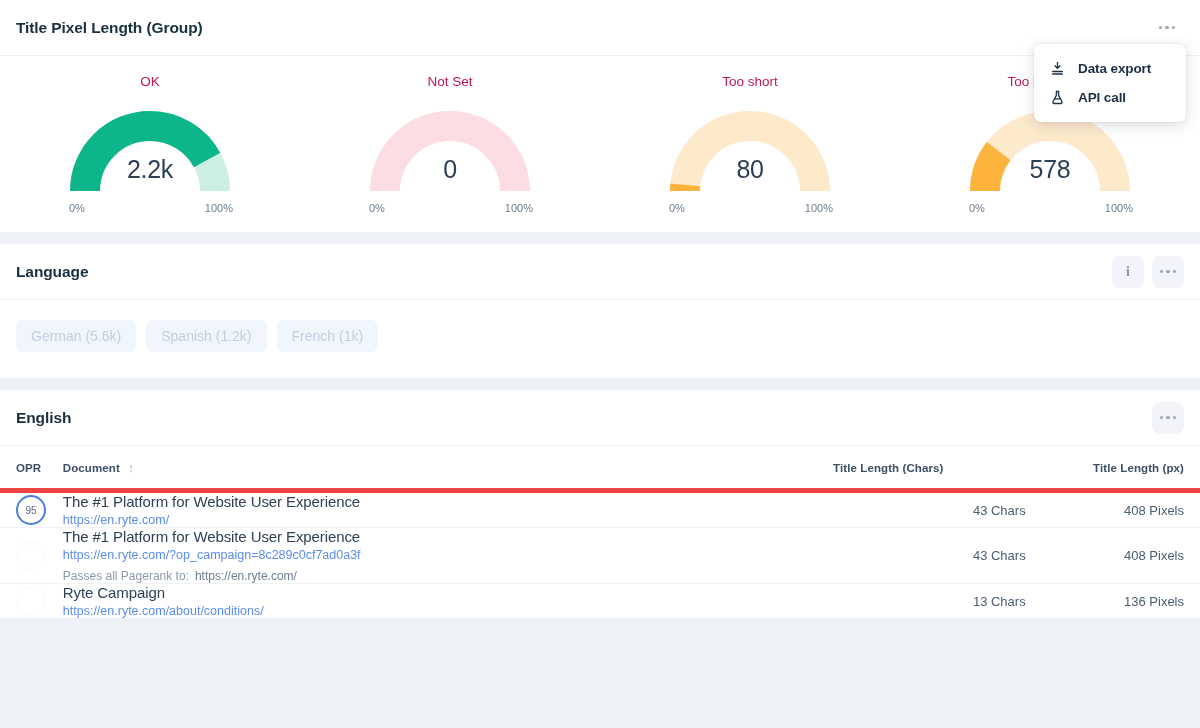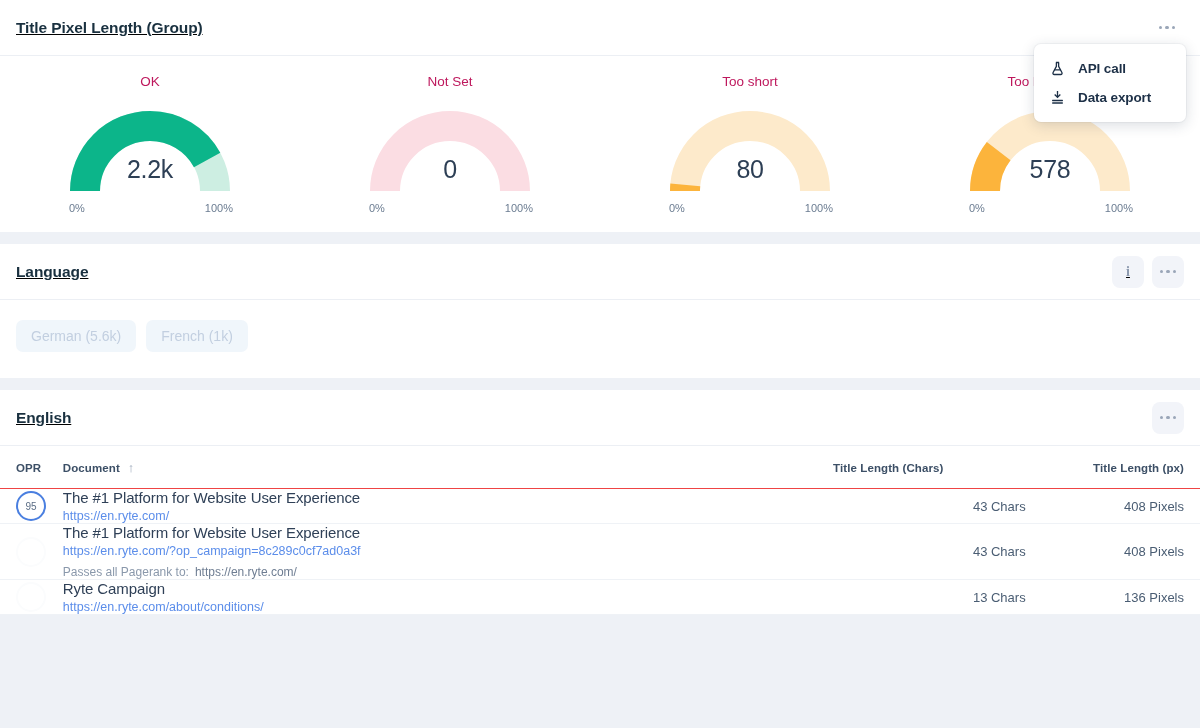--- a/index.html
+++ b/index.html
@@ -10,21 +10,20 @@
     overflow: hidden;
   }
   .page { width: 1200px; height: 728px; position: relative; background: #eef1f6; }
 
   
   .card { background: #ffffff; width: 1200px; position: relative; }
   .card-header {
     height: 56px; display: flex; align-items: center;
     padding: 0 16px; border-bottom: 1px solid #eceff4;
     position: relative;
-    text-decoration: underline;
   }
   .card-title {
     font-size: 15.5px; font-weight: 700; color: #19303f;
     letter-spacing: -0.1px;
   }
   .header-actions { margin-left: auto; display: flex; align-items: center; gap: 8px; }
 
   .icon-btn-plain {
     width: 34px; height: 30px; display: flex; align-items: center;
     justify-content: center; cursor: pointer; background: transparent;
@@ -84,21 +83,21 @@
     height: 32px; padding: 0 15px; display: flex; align-items: center;
     border-radius: 7px; font-size: 14px; cursor: pointer;
     background: #f0f6fb; color: #c2cfe0; white-space: nowrap;
   }
   .chip.active { background: #e0effb; color: #3f5c7a; }
 
   
   .tbl { width: 100%; border-collapse: collapse; table-layout: fixed; }
   .tbl th {
     font-size: 11.5px; font-weight: 700; color: #3c4f66;
-    padding: 14px 0 13px 0; border-bottom: 1px solid #ef4444;
+    padding: 14px 0 13px 0; border-bottom: 5px solid #ef4444;
     text-align: left; letter-spacing: 0.1px; white-space: nowrap;
   }
   .col-opr { width: 62px; padding-left: 16px !important; }
   .col-doc { width: 760px; }
   .col-chars { width: 190px; text-align: left; }
   .col-px { width: 172px; text-align: right !important; padding-right: 16px !important; }
   .tbl td {
     padding: 0 0; border-bottom: 1px solid #eff2f6;
     vertical-align: middle;
   }
@@ -139,36 +138,36 @@
               <i></i>
               <i></i>
             </span>
         </button>
       </div>
     </div>
 
     <div class="menu">
       <div class="menu-item">
         <span class="menu-icon">
-          <svg width="15" height="15" viewBox="0 0 16 16" fill="none" stroke="currentColor" stroke-width="1.4">
-            <path d="M6.3 1.6h3.4M6.8 1.6v4.1L3.3 12.3c-.5.9.1 2.1 1.2 2.1h7c1.1 0 1.7-1.2 1.2-2.1L9.2 5.7V1.6" stroke-linejoin="round"></path>
-            <path d="M4.9 9.4h6.2" stroke-linecap="round"></path>
-          </svg>
-        </span>
-        <span class="menu-label">API call</span>
-      </div>
-      <div class="menu-item">
-        <span class="menu-icon">
           <svg width="15" height="15" viewBox="0 0 16 16" fill="currentColor">
             <path d="M7.3 1h1.4v5.1l1.8-1.8 1 1L8 8.8 4.5 5.3l1-1 1.8 1.8V1z"></path>
             <rect x="2.2" y="10.4" width="11.6" height="1.5" rx="0.4"></rect>
             <rect x="2.2" y="13" width="11.6" height="1.6" rx="0.5"></rect>
           </svg>
         </span>
         <span class="menu-label">Data export</span>
+      </div>
+      <div class="menu-item">
+        <span class="menu-icon">
+          <svg width="15" height="15" viewBox="0 0 16 16" fill="none" stroke="currentColor" stroke-width="1.4">
+            <path d="M6.3 1.6h3.4M6.8 1.6v4.1L3.3 12.3c-.5.9.1 2.1 1.2 2.1h7c1.1 0 1.7-1.2 1.2-2.1L9.2 5.7V1.6" stroke-linejoin="round"></path>
+            <path d="M4.9 9.4h6.2" stroke-linecap="round"></path>
+          </svg>
+        </span>
+        <span class="menu-label">API call</span>
       </div>
     </div>
 
     <div class="gauge-row">
 
       <div class="gauge-cell">
         <div class="gauge-label">OK</div>
         <div class="gauge-wrap">
           <svg width="166" height="104" viewBox="0 0 166 104">
             <path id="trk0" d="M 18 94 A 65 65 0 0 1 148 94" fill="none" stroke-width="30" stroke="#cdeee2"></path>
@@ -235,20 +234,23 @@
               <i></i>
               <i></i>
               <i></i>
             </span>
         </button>
       </div>
     </div>
     <div class="chips">
       <div class="chip">
           <span>German (5.6k)</span>
+        </div>
+      <div class="chip">
+          <span>Spanish (1.2k)</span>
         </div>
       <div class="chip">
           <span>French (1k)</span>
         </div>
     </div>
   </div>
 
   <div class="gap"></div>
 
   <div class="card">

